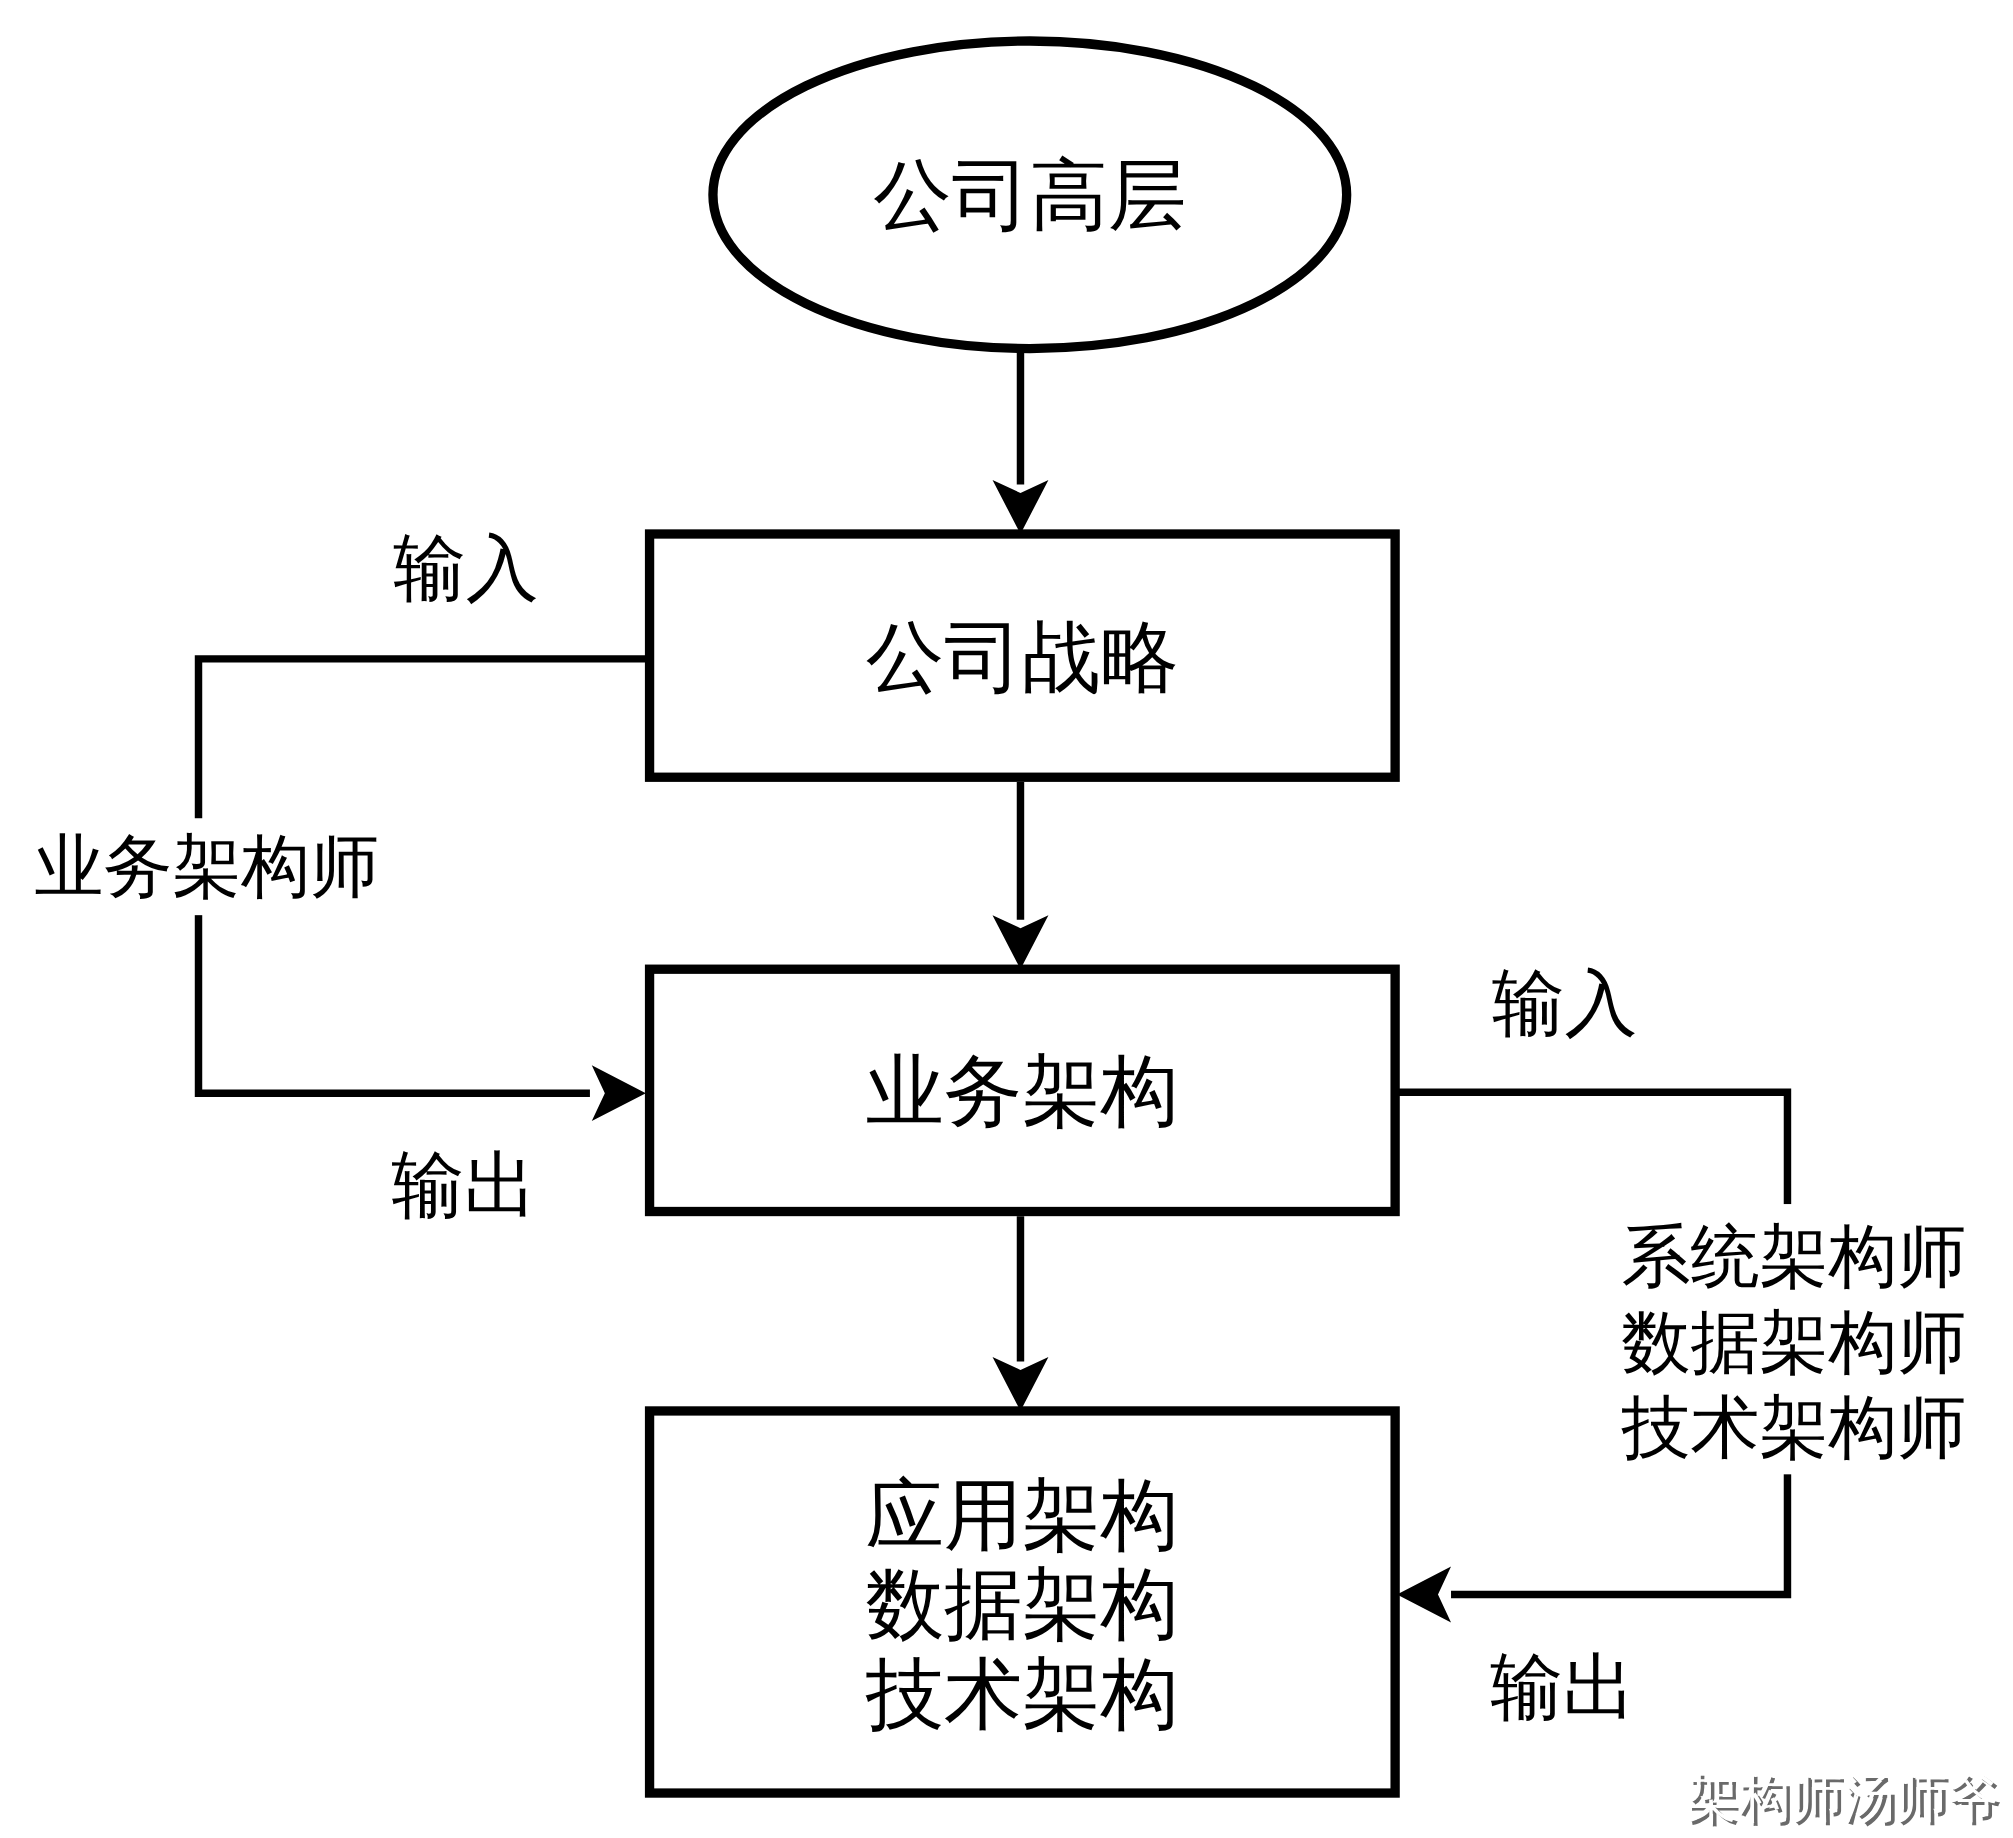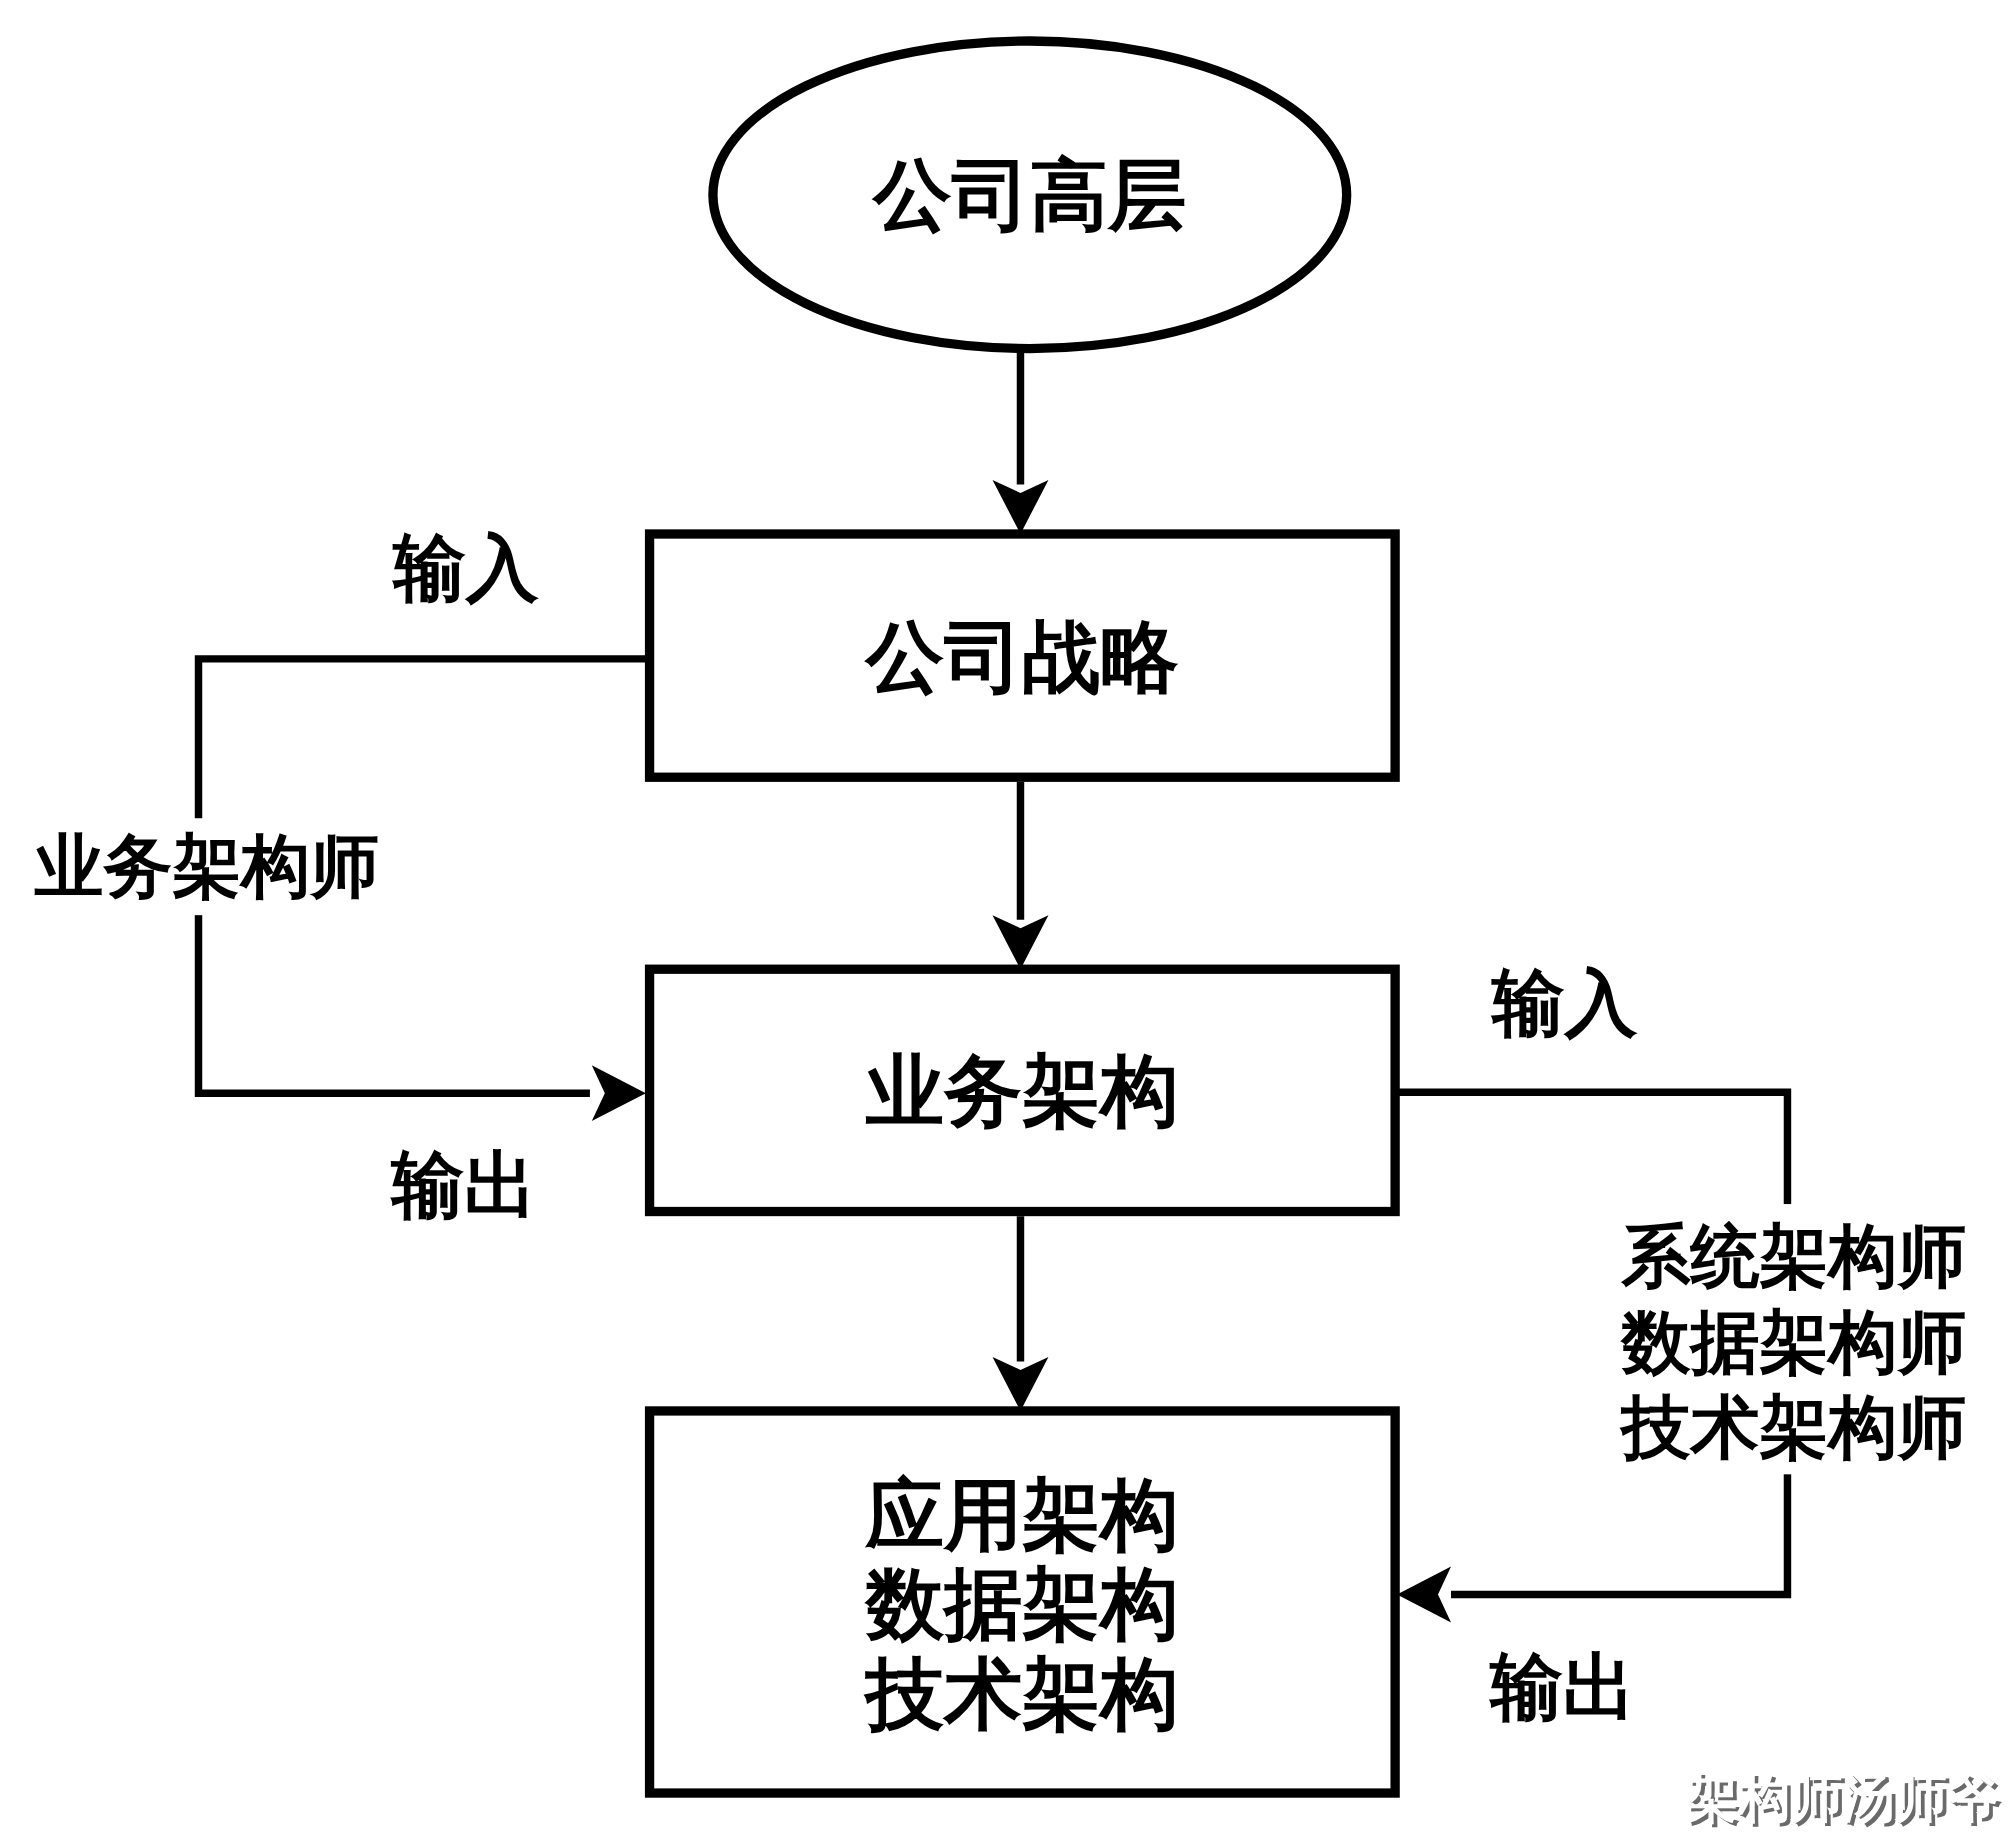--- a/index.html
+++ b/index.html
@@ -4,21 +4,20 @@
 <style>
   html, body {
     margin: 0;
     padding: 0;
     background: var(--page_bg, #ffffff);
   }
   .canvas-wrap {
     width: 100%;
     max-width: 2014px;
     margin: 0 auto;
-    font-weight: bold;
   }
   svg { display: block; width: 100%; height: auto; }
   .shape {
     fill: var(--node_fill, #ffffff);
     stroke: var(--stroke, #000000);
     stroke-width: 10;
   }
   .edge {
     fill: none;
     stroke: var(--stroke, #000000);

